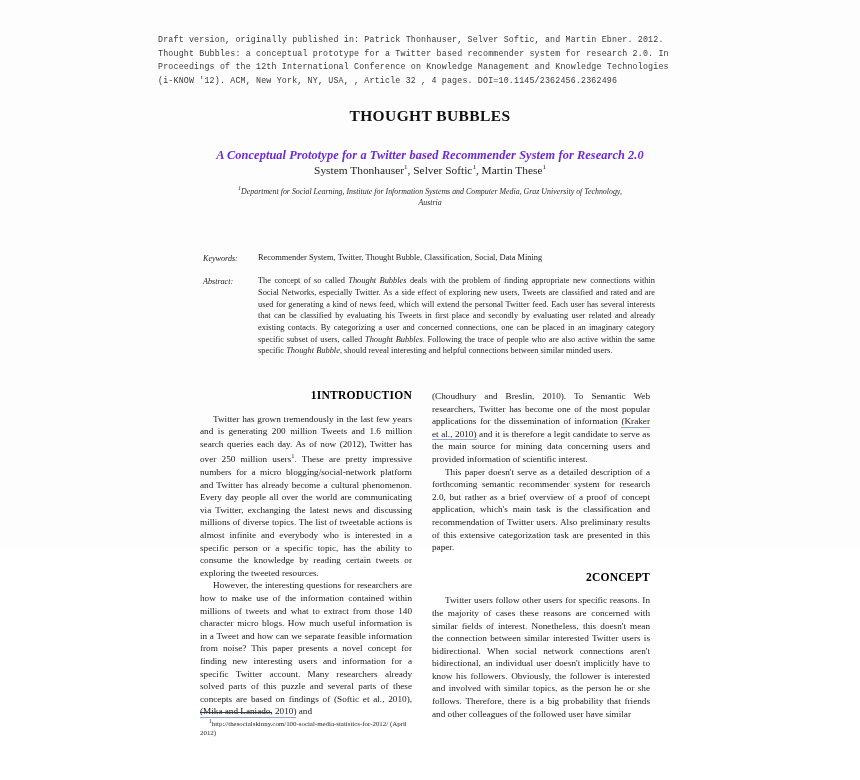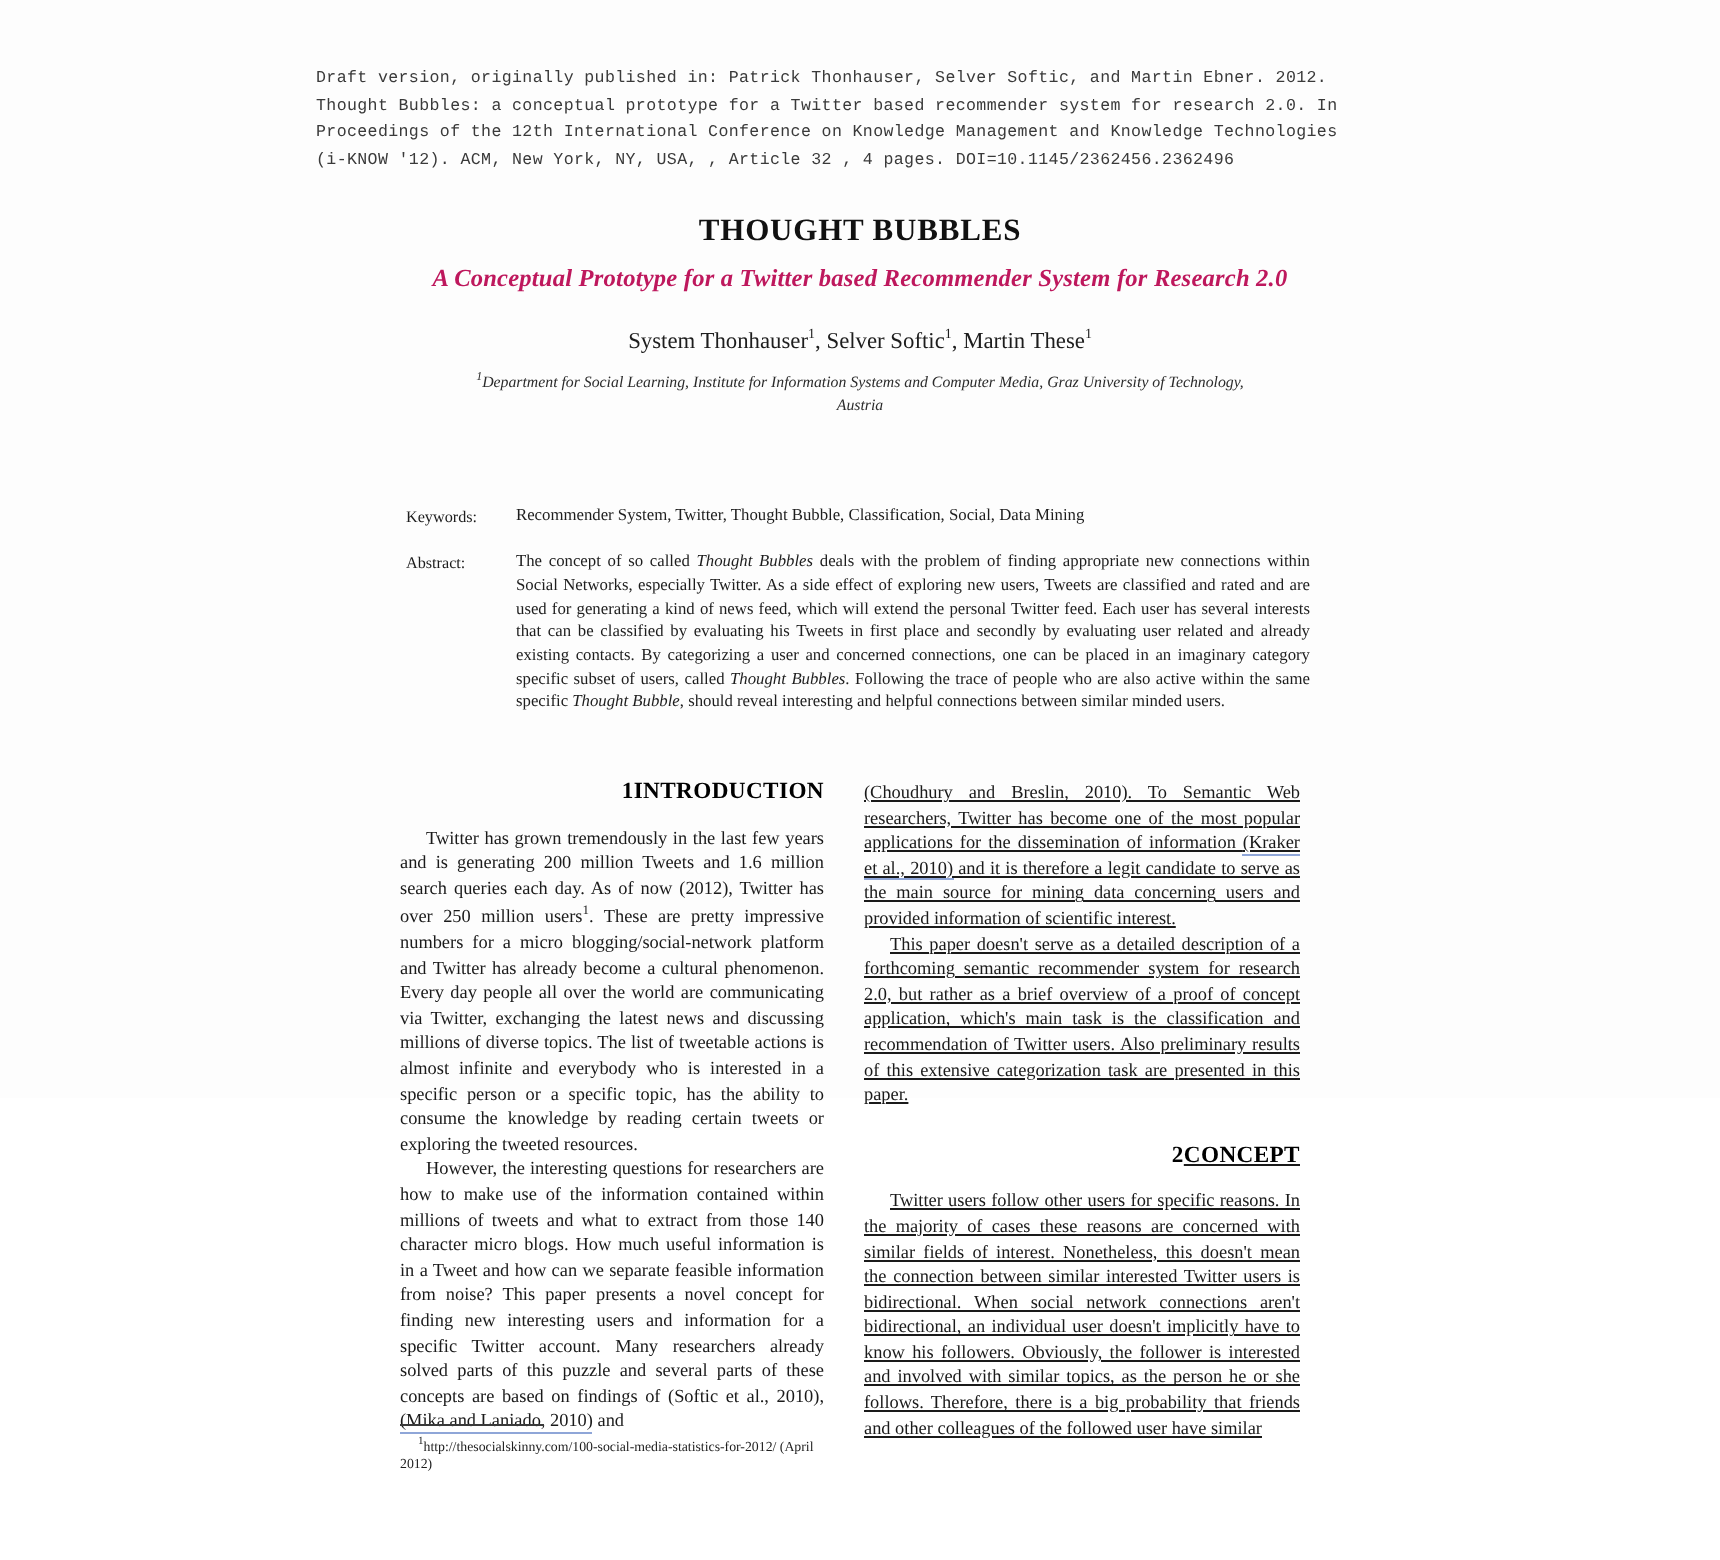--- a/index.html
+++ b/index.html
@@ -51,22 +51,22 @@
     font-size: 15.5px;
     letter-spacing: 0.4px;
     color: #111111;
     margin: 0;
   }
   .paper-subtitle {
     font-family: "Liberation Serif", serif;
     font-weight: bold;
     font-style: italic;
     font-size: 12.3px;
-    color: #be185d;
-    margin: 7px 0 0 0;
+    color: #6d28d9;
+    margin: 23px 0 0 0;
     letter-spacing: 0.1px;
   }
 
   
   .authors-block {
     position: absolute;
     left: 100px;
     top: 160px;
     width: 660px;
     text-align: center;
@@ -106,20 +106,21 @@
     align-items: flex-start;
     margin-bottom: 11px;
   }
   .meta-label {
     width: 55px;
     flex: 0 0 55px;
     font-size: 8.1px;
     color: #1d1d1d;
     line-height: 11.6px;
     padding-top: 0.5px;
+    font-style: italic;
   }
   .meta-value {
     flex: 1;
     font-size: 8.4px;
     line-height: 11.7px;
     color: #1d1d1d;
     text-align: justify;
   }
   .meta-value i { font-style: italic; }
 
@@ -127,21 +128,21 @@
   .col {
     position: absolute;
     top: 390px;
     width: 212px;
     font-size: 9.2px;
     line-height: 12.6px;
     color: #1a1a1a;
     text-align: justify;
   }
   .col-left  { left: 200px; }
-  .col-right { left: 432px; width: 218px; top: 390px; text-decoration: underline; }
+  .col-right { left: 432px; width: 218px; top: 390px; }
 
   h2.section {
     font-size: 11.6px;
     font-weight: bold;
     color: #000000;
     margin: 0 0 10px 0;
     letter-spacing: 0.2px;
     text-align: right;
   }
   h2.section .num { display: inline-block; width: 20px; }

